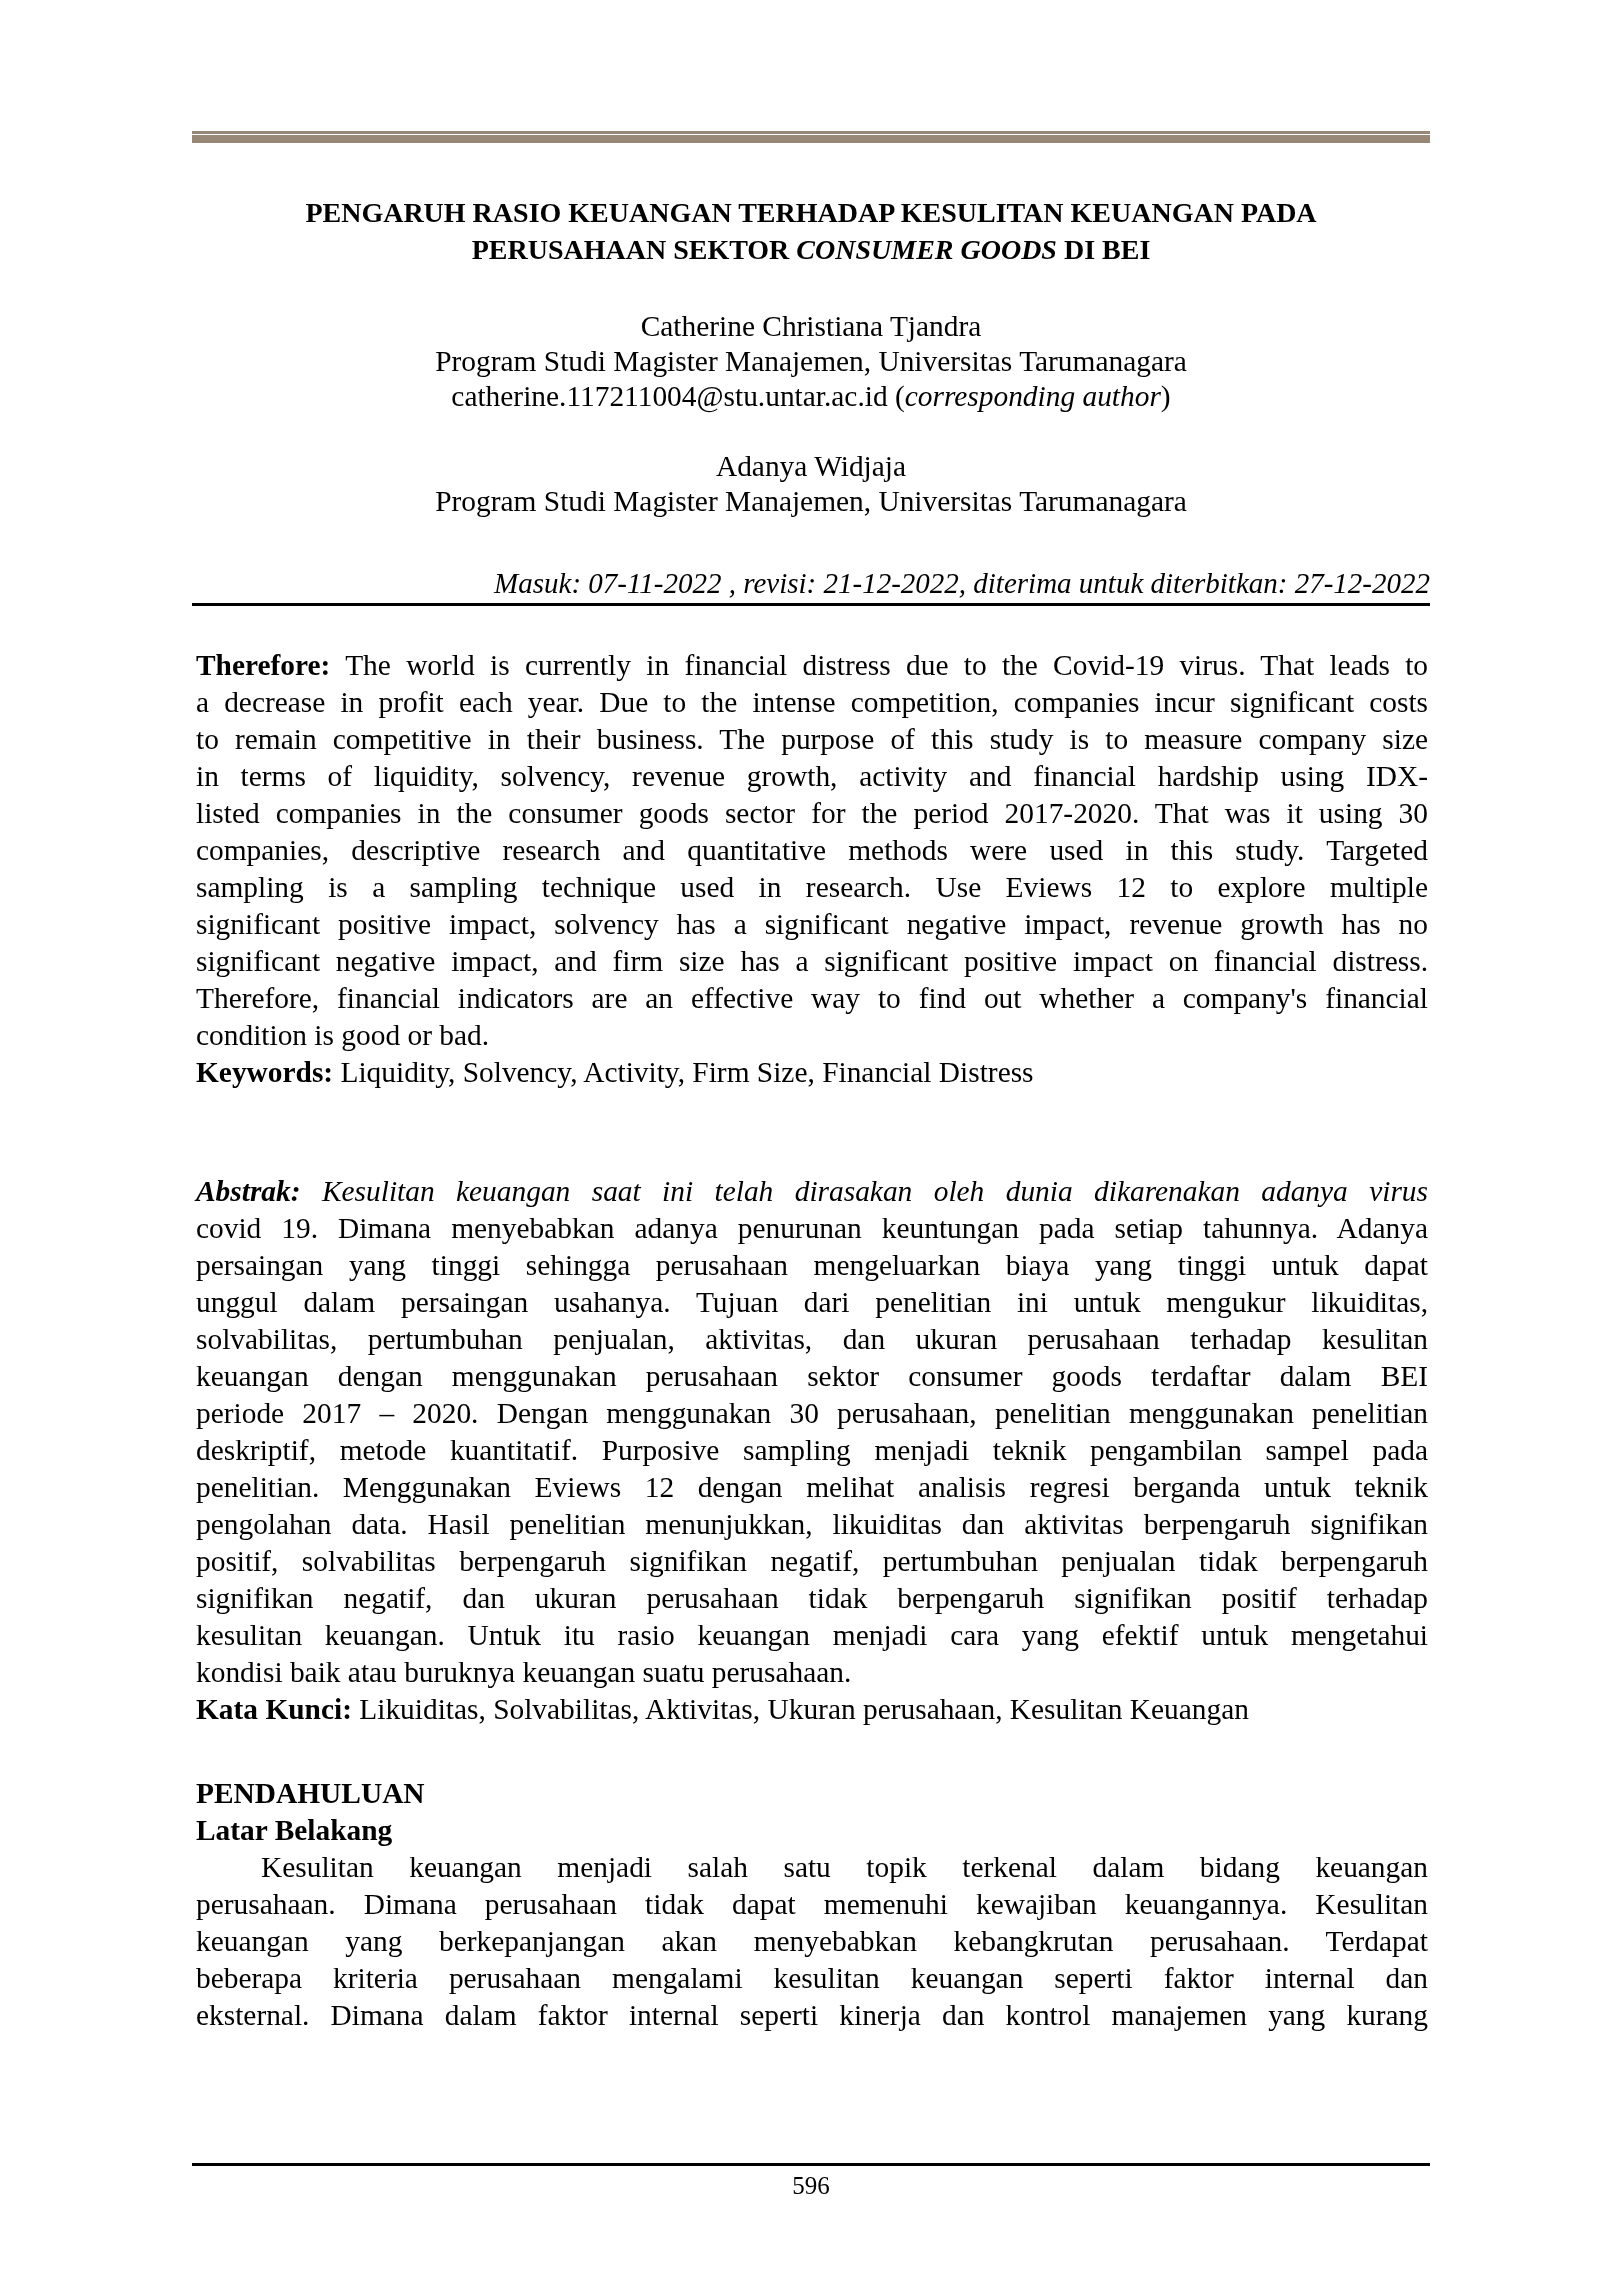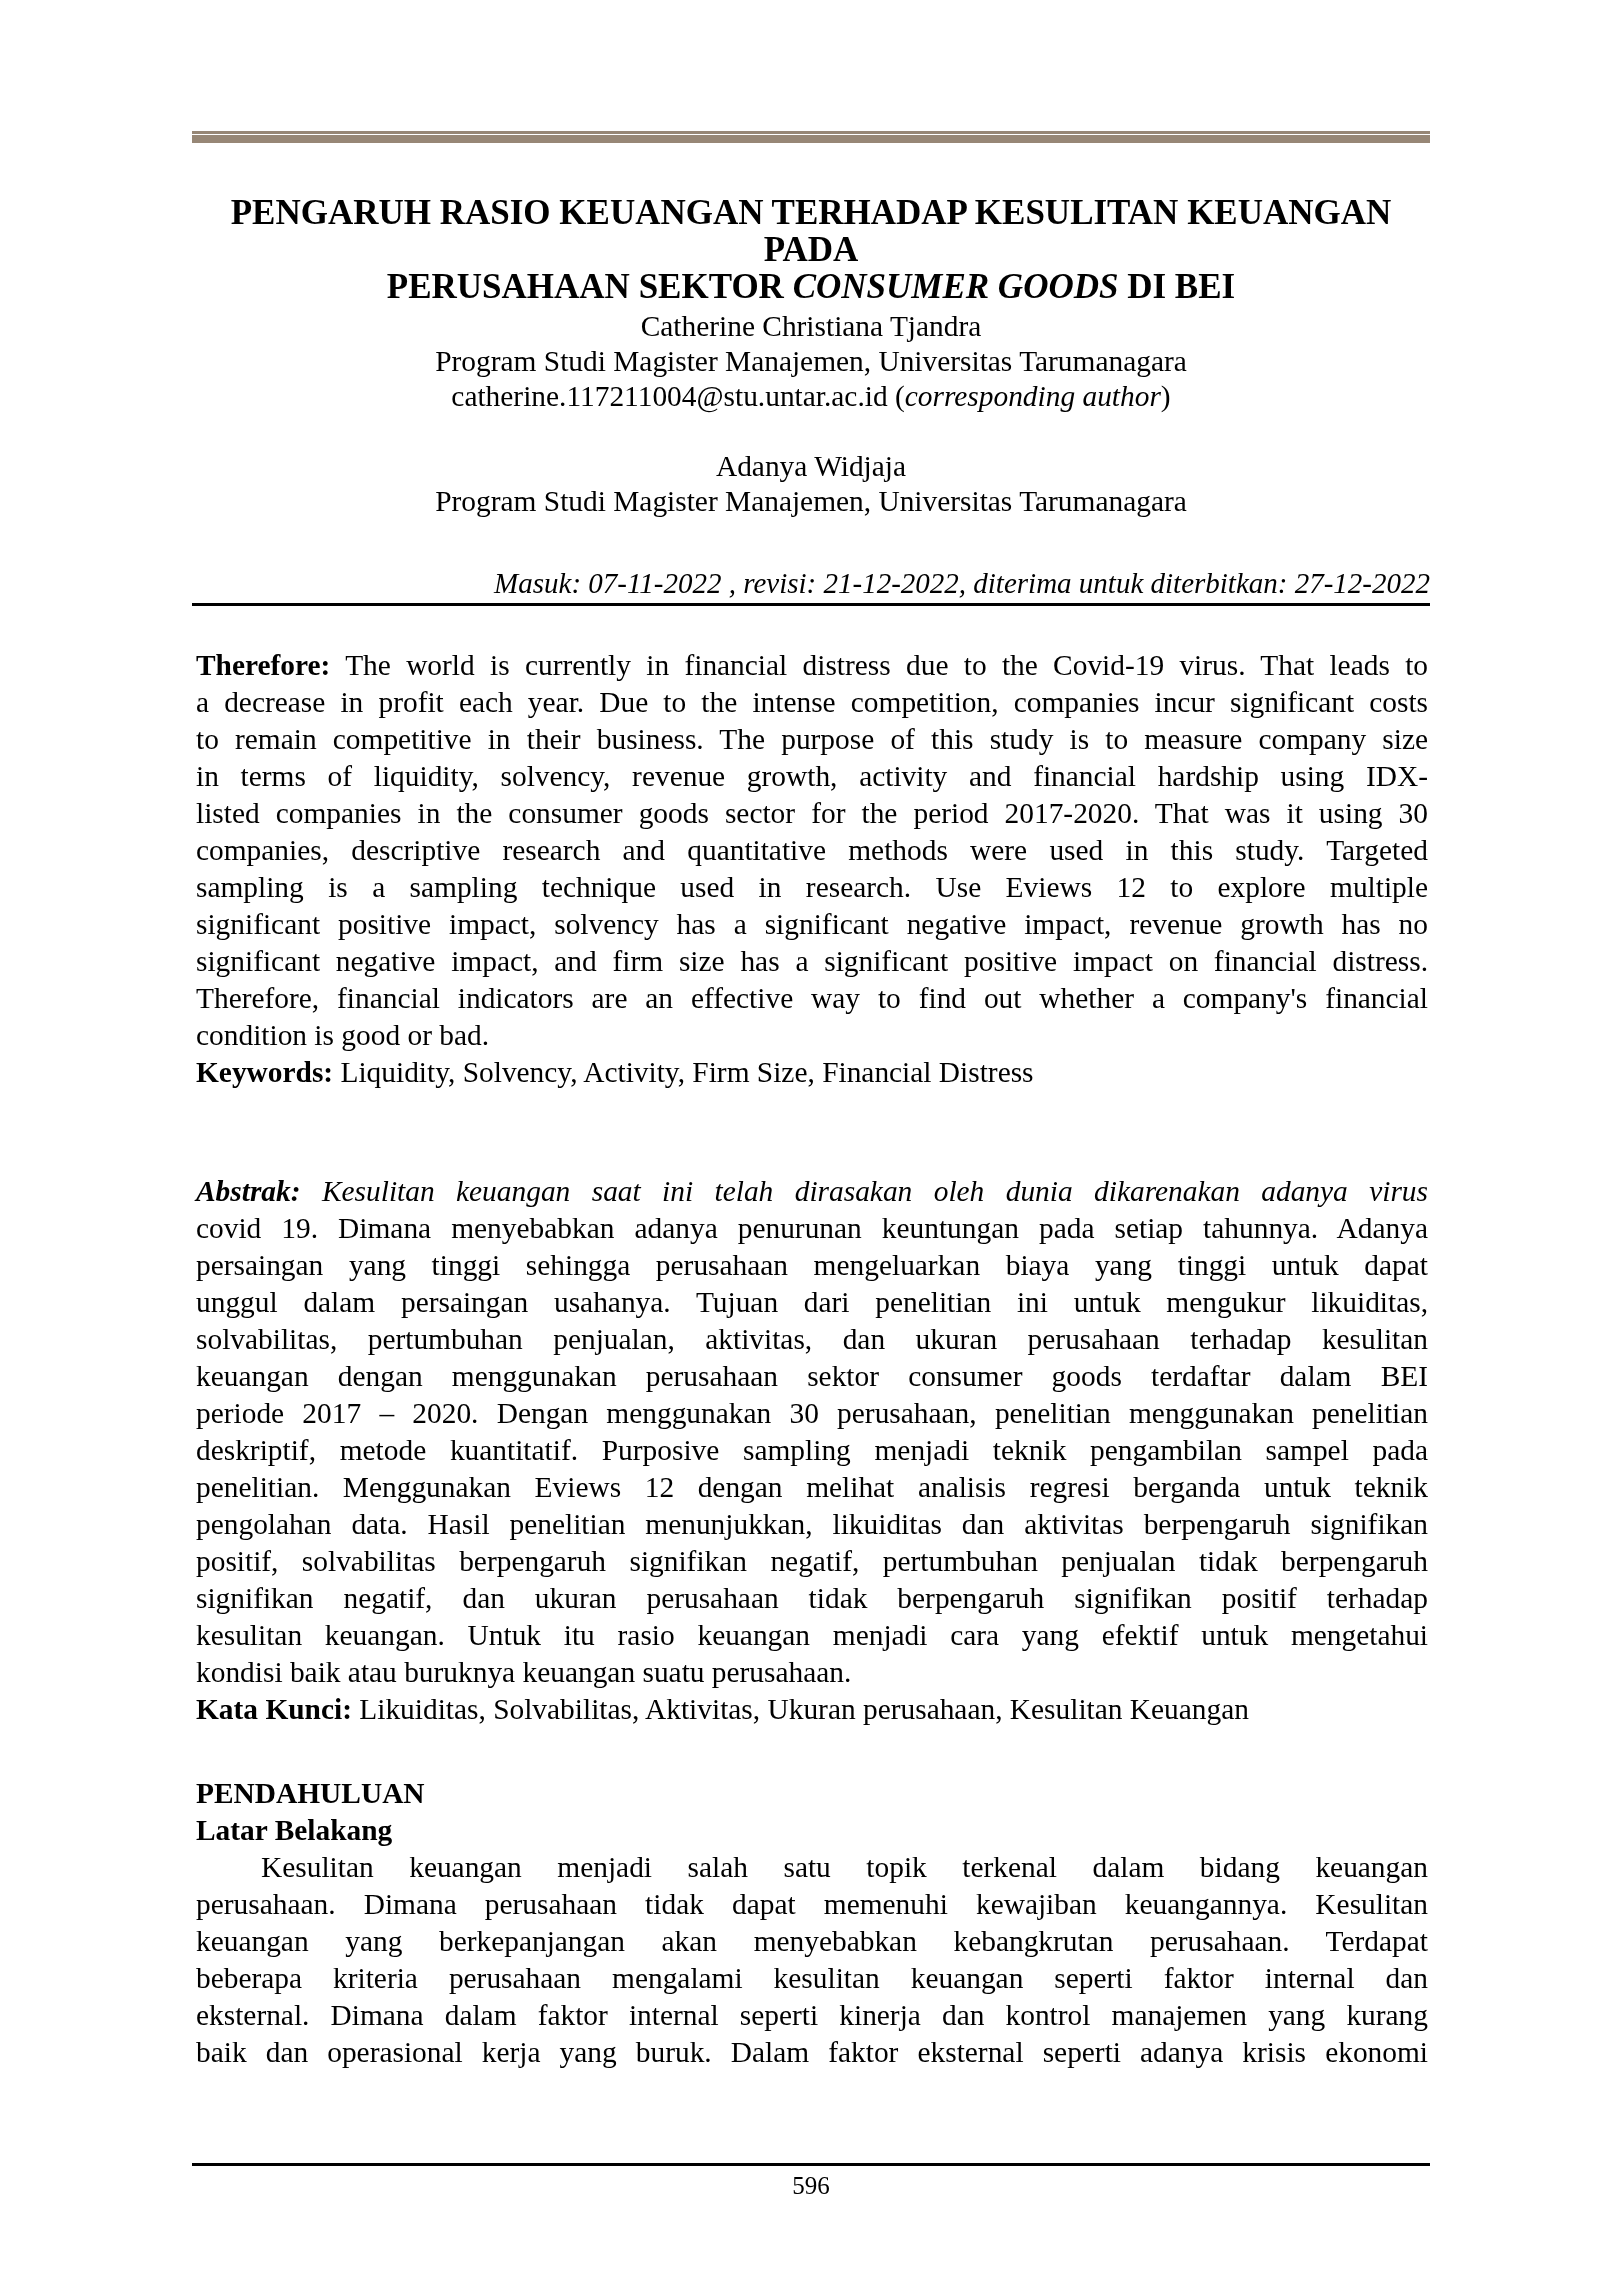--- a/index.html
+++ b/index.html
@@ -1,21 +1,21 @@
 <!DOCTYPE html>
 <html style="font-size:10.5px"><head>
 <meta charset="utf-8">
 <style>
   html, body { margin:0; padding:0; background:#ffffff; }
   body { width:1623px; height:2295px; position:relative; overflow:hidden;
          font-family:"Liberation Serif", "DejaVu Serif", serif; color:#000; }
   .bar-thin { position:absolute; left:192px; width:1238px; top:131px; height:2.6px; background:#978776; }
   .bar-thick { position:absolute; left:192px; width:1238px; top:135px; height:7.9px; background:#978776; }
   .title { position:absolute; left:192px; width:1238px; top:194px; text-align:center;
-           font-weight:bold; font-size:35px; line-height:37px; }
+           font-weight:bold; font-size:28px; line-height:37px; }
   .title i { font-style:italic;margin-top:14px; }
   .authors { position:absolute; left:192px; width:1238px; top:309px; text-align:center;
              font-size:29.4px; line-height:35px; }
   .authors .gap { height:35px; }
   .dates { position:absolute; left:192px; width:1238px; top:569px; text-align:right;
            font-style:italic; font-size:29px; line-height:29px; }
   .rule-top { position:absolute; left:192px; width:1238px; top:603px; height:3.3px; background:#000; }
   .body-col { position:absolute; left:196px; width:1232px; font-size:29.4px; line-height:37px;
               text-align:justify; text-align-last:left; }
   .body-col b { font-weight:bold; }
@@ -86,18 +86,17 @@
 </div>
 
 <div class="body-col section">
   <div class="h1">PENDAHULUAN</div>
   <div class="h2">Latar Belakang</div>
   <span class="line" style="padding-left: 65px; word-spacing: 0px;"><span style="white-space: nowrap;">Kesulitan keuangan menjadi salah satu topik terkenal dalam bidang keuangan</span></span>
   <span class="line" style="word-spacing: 0px;"><span style="white-space: nowrap;">perusahaan. Dimana perusahaan tidak dapat memenuhi kewajiban keuangannya. Kesulitan</span></span>
   <span class="line" style="word-spacing: 0px;"><span style="white-space: nowrap;">keuangan yang berkepanjangan akan menyebabkan kebangkrutan perusahaan. Terdapat</span></span>
   <span class="line" style="word-spacing: 0px;"><span style="white-space: nowrap;">beberapa kriteria perusahaan mengalami kesulitan keuangan seperti faktor internal dan</span></span>
   <span class="line" style="word-spacing: 0px;"><span style="white-space: nowrap;">eksternal. Dimana dalam faktor internal seperti kinerja dan kontrol manajemen yang kurang</span></span>
-  <span class="line" style="word-spacing: 0px;"><span style="white-space: nowrap;">baik dan operasional kerja yang buruk. Dalam faktor eksternal seperti adanya krisis ekonomi</span></span>
 </div>
 
 <div class="rule-bottom"></div>
 <div class="page-num">596</div>
 
 
 </body></html>

